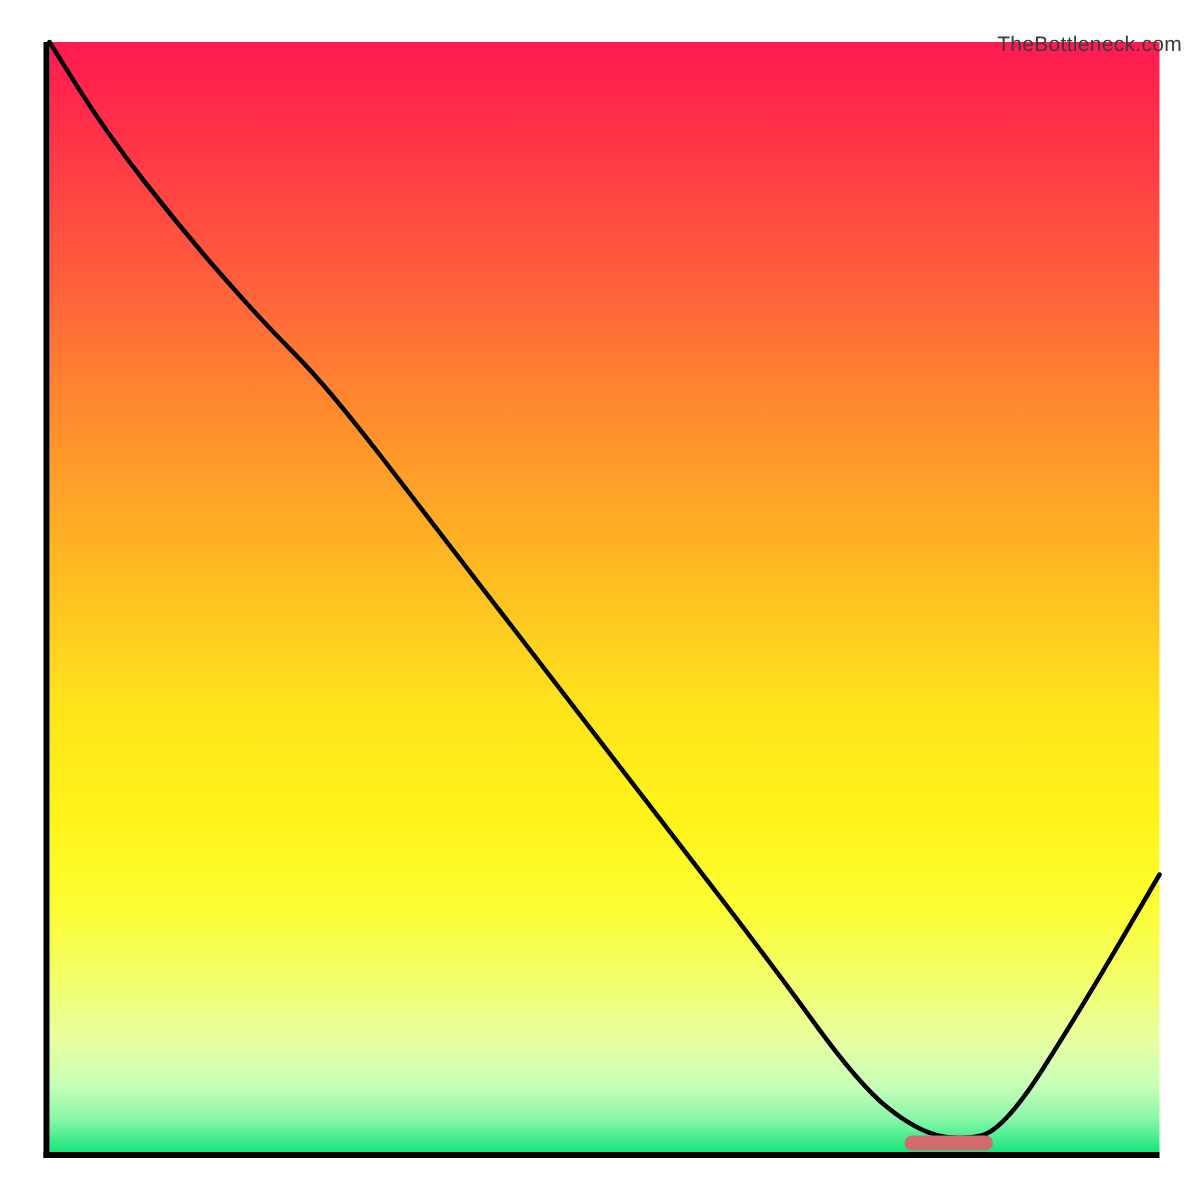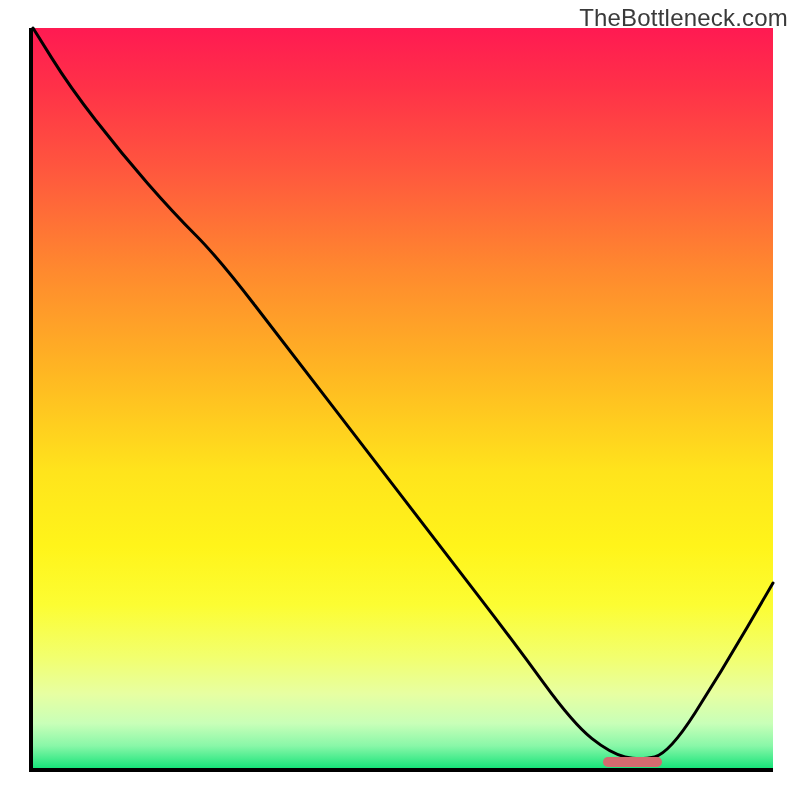--- a/index.html
+++ b/index.html
@@ -2,24 +2,24 @@
 <html><head>
 <meta charset="utf-8">
 <style>
   * { margin: 0; padding: 0; box-sizing: border-box; }
   html, body { width: 800px; height: 800px; overflow: hidden; background: #fff; }
 
   .wrap { position: relative; width: 800px; height: 800px; }
 
   .watermark {
     position: absolute;
-    top: 4px;
+    top: 21px;
     right: 12px;
     font-family: Arial, Helvetica, sans-serif;
-    font-size: 24px;
+    font-size: 14px;
     font-weight: 400;
     color: #3a3a3a;
     letter-spacing: 0.2px;
     z-index: 10;
   }
 
   .axis-y, .axis-x {
     position: absolute;
     background: #000;
   }

